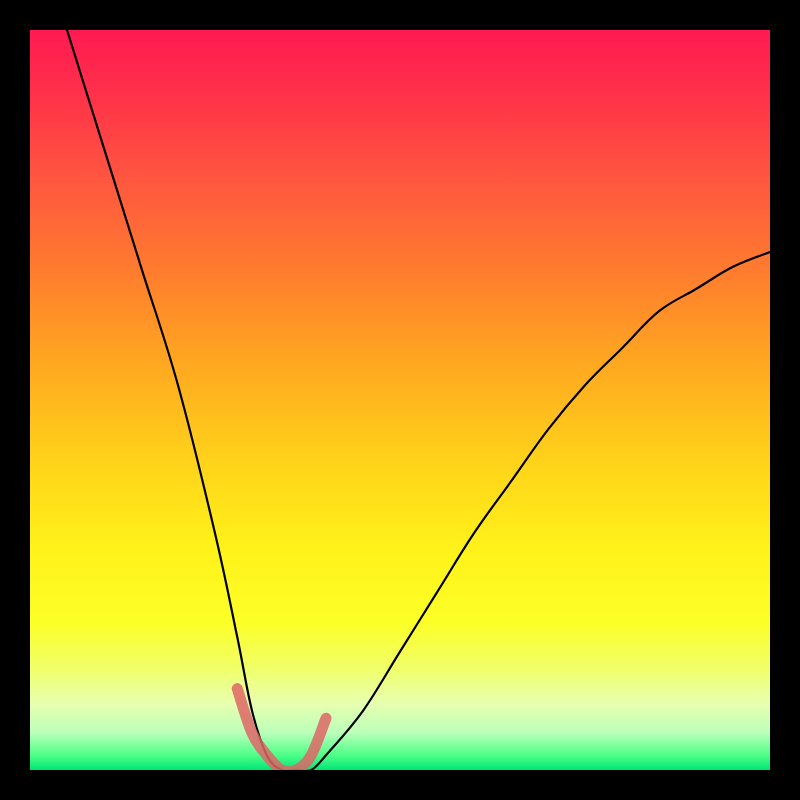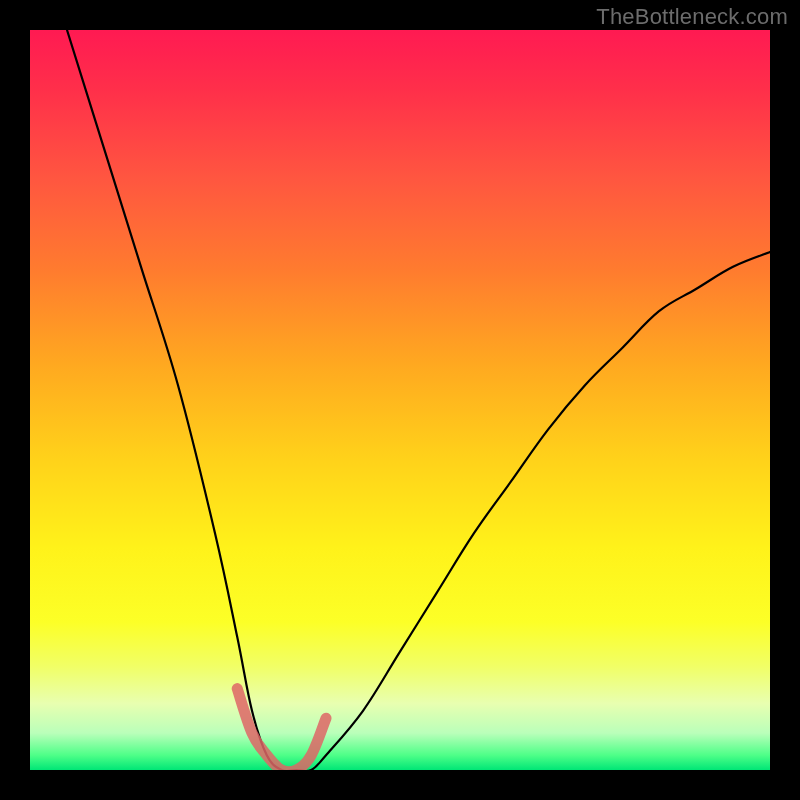--- a/index.html
+++ b/index.html
@@ -64,21 +64,20 @@
     top: 0;
     left: 0;
     width: 100%;
     height: 100%;
   }
 </style>
 </head>
 <body>
 
 <div class="frame">
-  <div class="watermark">TheBottleneck.com</div>
   <div class="plot-area">
     <div class="gradient-bg"></div>
     <svg class="curves" viewBox="0 0 740 740" preserveAspectRatio="none">
       <path id="main-curve" fill="none" stroke="#000" stroke-width="2.2" stroke-linecap="round" d="M 37 0 C 43.66 21.311999999999994, 60.68 75.77599999999998, 74 118.39999999999998 C 87.32 161.02399999999997, 97.68 194.17599999999996, 111 236.79999999999995 C 124.32 279.424, 134.68 307.248, 148 355.2 C 161.32 403.152, 174.344 457.912, 185 503.2 C 195.656 548.4879999999999, 200.54000000000002 574.832, 207.20000000000002 606.8 C 213.86 638.7679999999999, 216.672 659.4879999999999, 222 680.8 C 227.328 702.112, 231.472 714.544, 236.8 725.2 C 242.12800000000001 735.8560000000001, 246.27200000000002 737.336, 251.60000000000002 740 C 256.928 742.664, 261.072 740, 266.4 740 C 271.72799999999995 740, 275.87199999999996 742.664, 281.2 740 C 286.528 737.336, 286.676 735.8560000000001, 296 725.2 C 305.324 714.544, 319.68 699.448, 333 680.8 C 346.32 662.1519999999999, 356.68 642.912, 370 621.6 C 383.32 600.288, 393.68000000000006 583.712, 407.00000000000006 562.4 C 420.32000000000005 541.088, 430.68 523.18, 444 503.2 C 457.32 483.21999999999997, 467.68 470.048, 481 451.4 C 494.32 432.75199999999995, 504.68 416.91599999999994, 518 399.59999999999997 C 531.32 382.284, 541.68 369.852, 555 355.2 C 568.32 340.548, 578.68 331.52000000000004, 592 318.20000000000005 C 605.32 304.88000000000005, 615.68 291.856, 629 281.2 C 642.32 270.544, 652.68 266.992, 666 259 C 679.32 251.00799999999998, 689.68 243.45999999999995, 703 236.79999999999995 C 716.32 230.13999999999996, 733.34 224.664, 740 222"></path>
       <path id="highlight-curve" fill="none" stroke="#de6666" stroke-width="11" stroke-linecap="round" stroke-linejoin="round" stroke-opacity="0.85" d="M 207.20000000000002 658.6 C 209.864 666.592, 216.672 691.012, 222 703 C 227.328 714.988, 231.472 718.5400000000001, 236.8 725.2 C 242.12800000000001 731.86, 246.27200000000002 737.336, 251.60000000000002 740 C 256.928 742.664, 261.072 742.664, 266.4 740 C 271.72799999999995 737.336, 275.87199999999996 734.524, 281.2 725.2 C 286.528 715.8760000000001, 293.336 694.86, 296 688.2"></path>
     </svg>
   </div>
 </div>
 
 </body></html>

